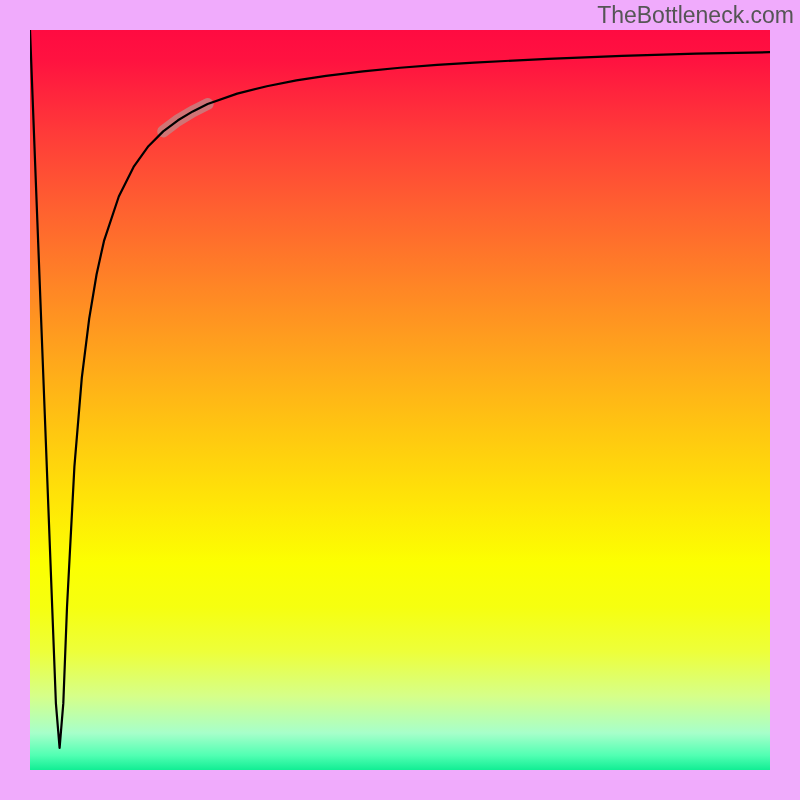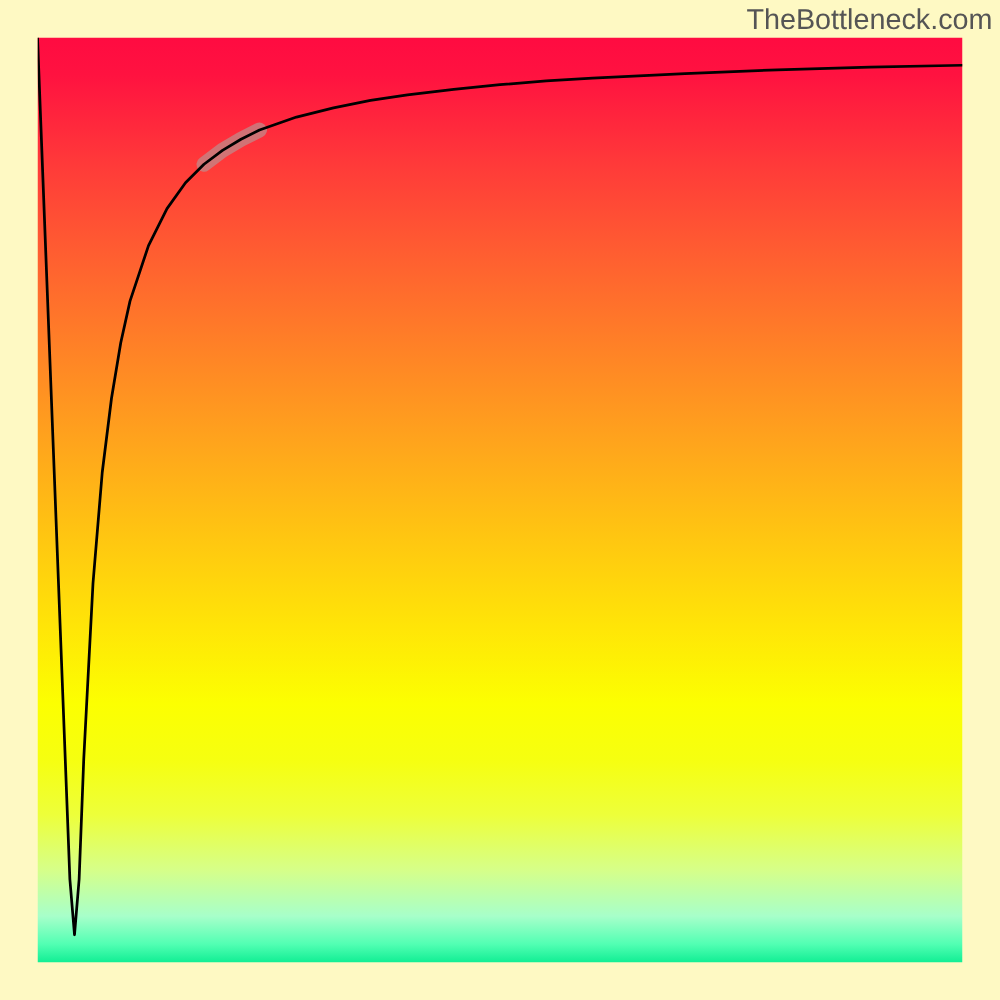--- a/index.html
+++ b/index.html
@@ -8,21 +8,21 @@
     width: 800px;
     height: 800px;
     overflow: hidden;
     background: #000;
     font-family: Arial, Helvetica, sans-serif;
   }
   .frame {
     position: relative;
     width: 800px;
     height: 800px;
-    background: #fef9c3;
+    background: #f0abfc;
   }
   .watermark {
     position: absolute;
     top: 2px;
     right: 6px;
     color: #555555;
     font-size: 23px;
     font-weight: 400;
     letter-spacing: 0px;
     z-index: 10;

